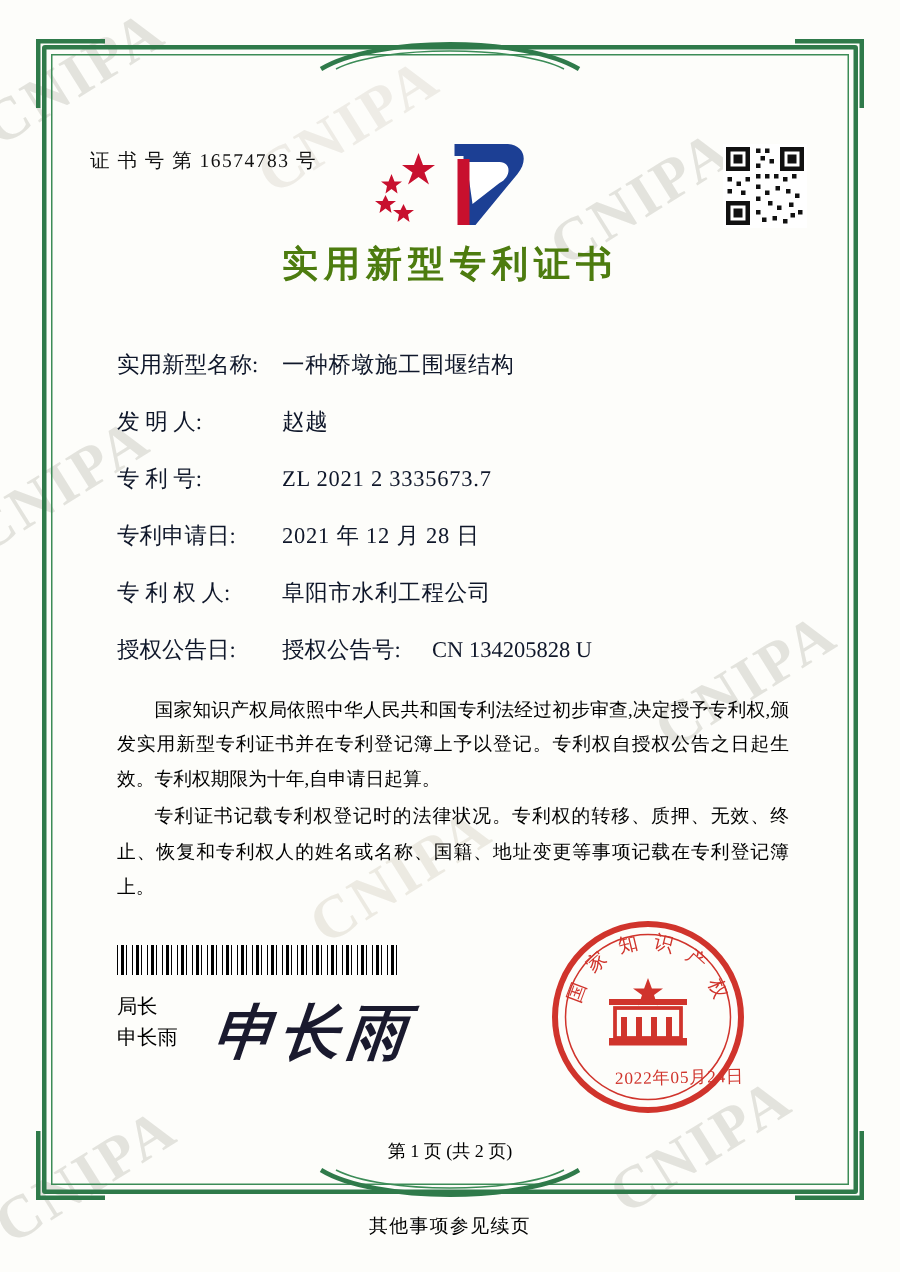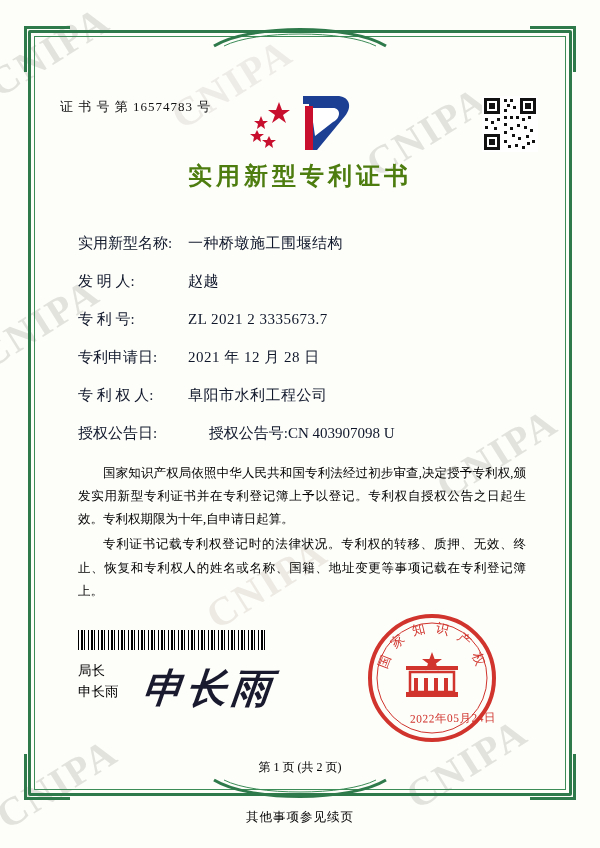--- a/index.html
+++ b/index.html
@@ -146,21 +146,20 @@
     letter-spacing: 0px;
   }
   .field-value {
     flex: 1;
     letter-spacing: 0.5px;
   }
   .field-row.two-col .field-value { flex: 0 0 200px; }
   .field-label2 {
     flex: 0 0 100px;
     letter-spacing: 0px;
-    text-align: right;
   }
   .field-value2 { flex: 1; }
 
   .paragraphs {
     margin-top: 18px;
     padding: 0 14px 0 18px;
     font-size: 12.5px;
     line-height: 1.85;
     color: #000;
     text-align: justify;
@@ -349,21 +348,21 @@
         <span class="field-label">专利申请日:</span>
         <span class="field-value">2021 年 12 月 28 日</span>
       </div>
       <div class="field-row">
         <span class="field-label">专 利 权 人:</span>
         <span class="field-value">阜阳市水利工程公司</span>
       </div>
       <div class="field-row two-col">
         <span class="field-label">授权公告日:</span>
         <span class="field-label2">授权公告号:</span>
-        <span class="field-value2">CN 403907098 U</span>
+        <span class="field-value2">CN 134205828 U</span>
       </div>
     </div>
 
     <div class="paragraphs">
       <p>国家知识产权局依照中华人民共和国专利法经过初步审查,决定授予专利权,颁发实用新型专利证书并在专利登记簿上予以登记。专利权自授权公告之日起生效。专利权期限为十年,自申请日起算。</p>
       <p>专利证书记载专利权登记时的法律状况。专利权的转移、质押、无效、终止、恢复和专利权人的姓名或名称、国籍、地址变更等事项记载在专利登记簿上。</p>
     </div>
 
     <div class="barcode"></div>
 

